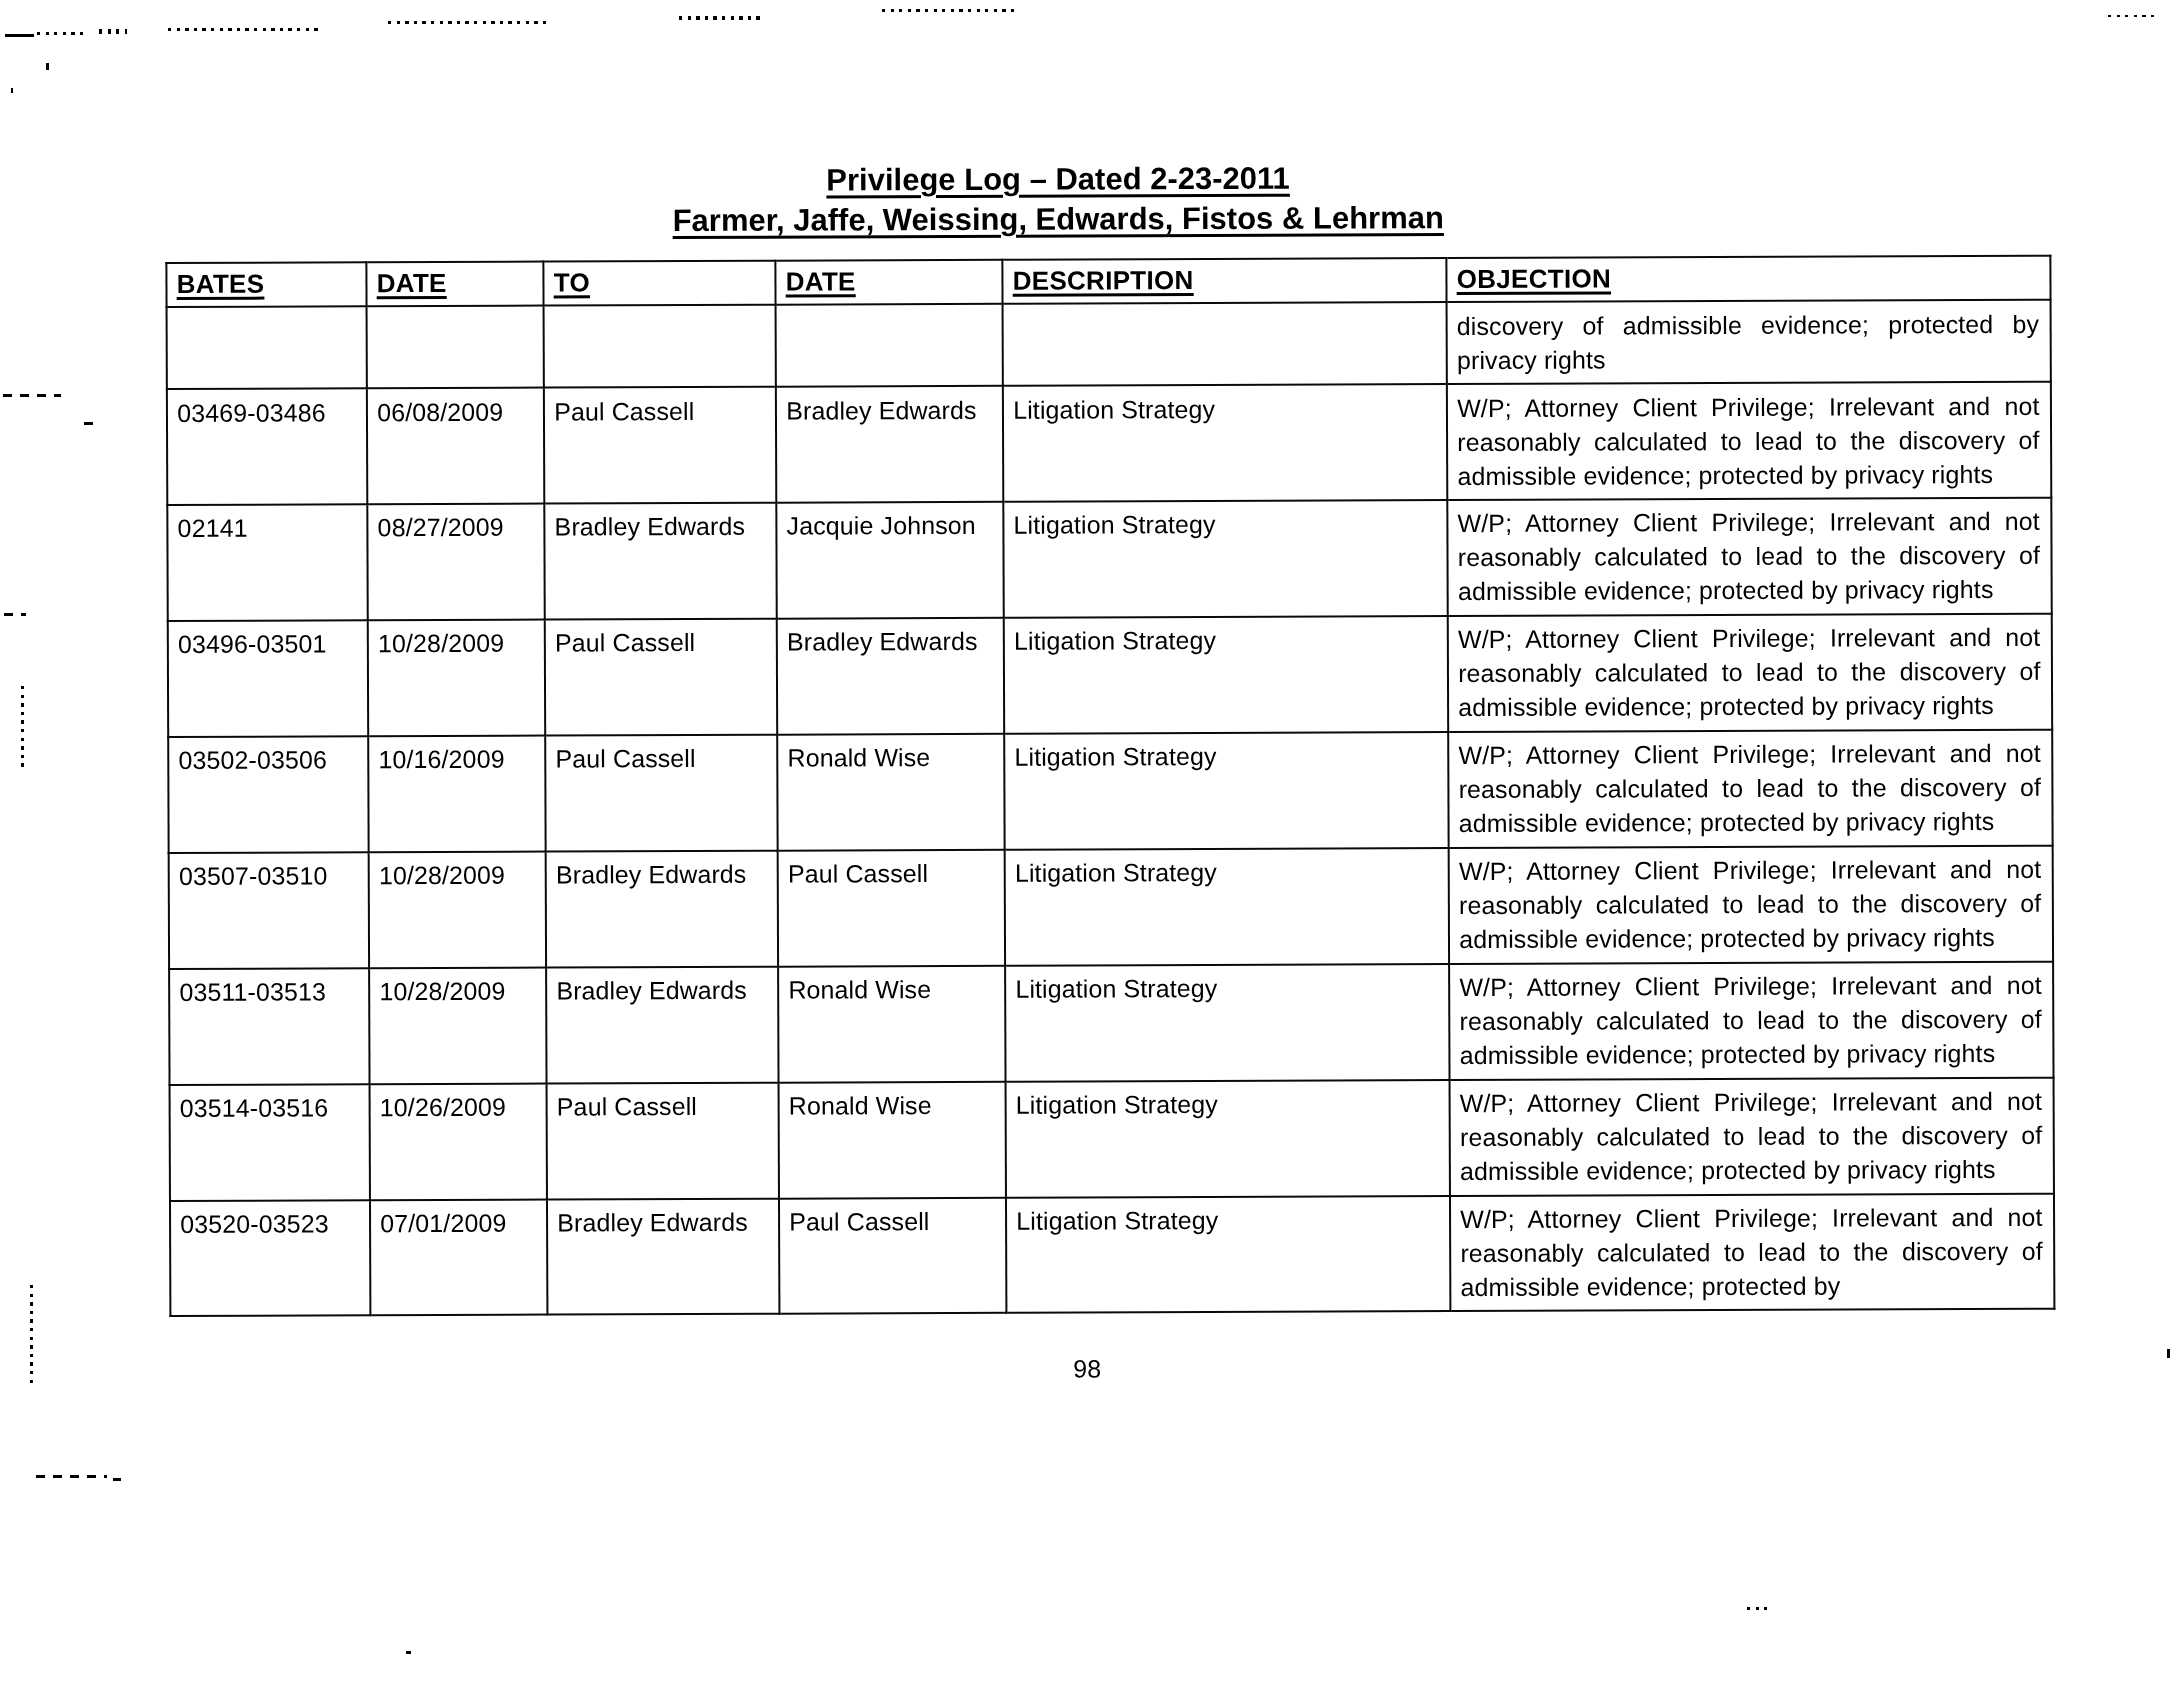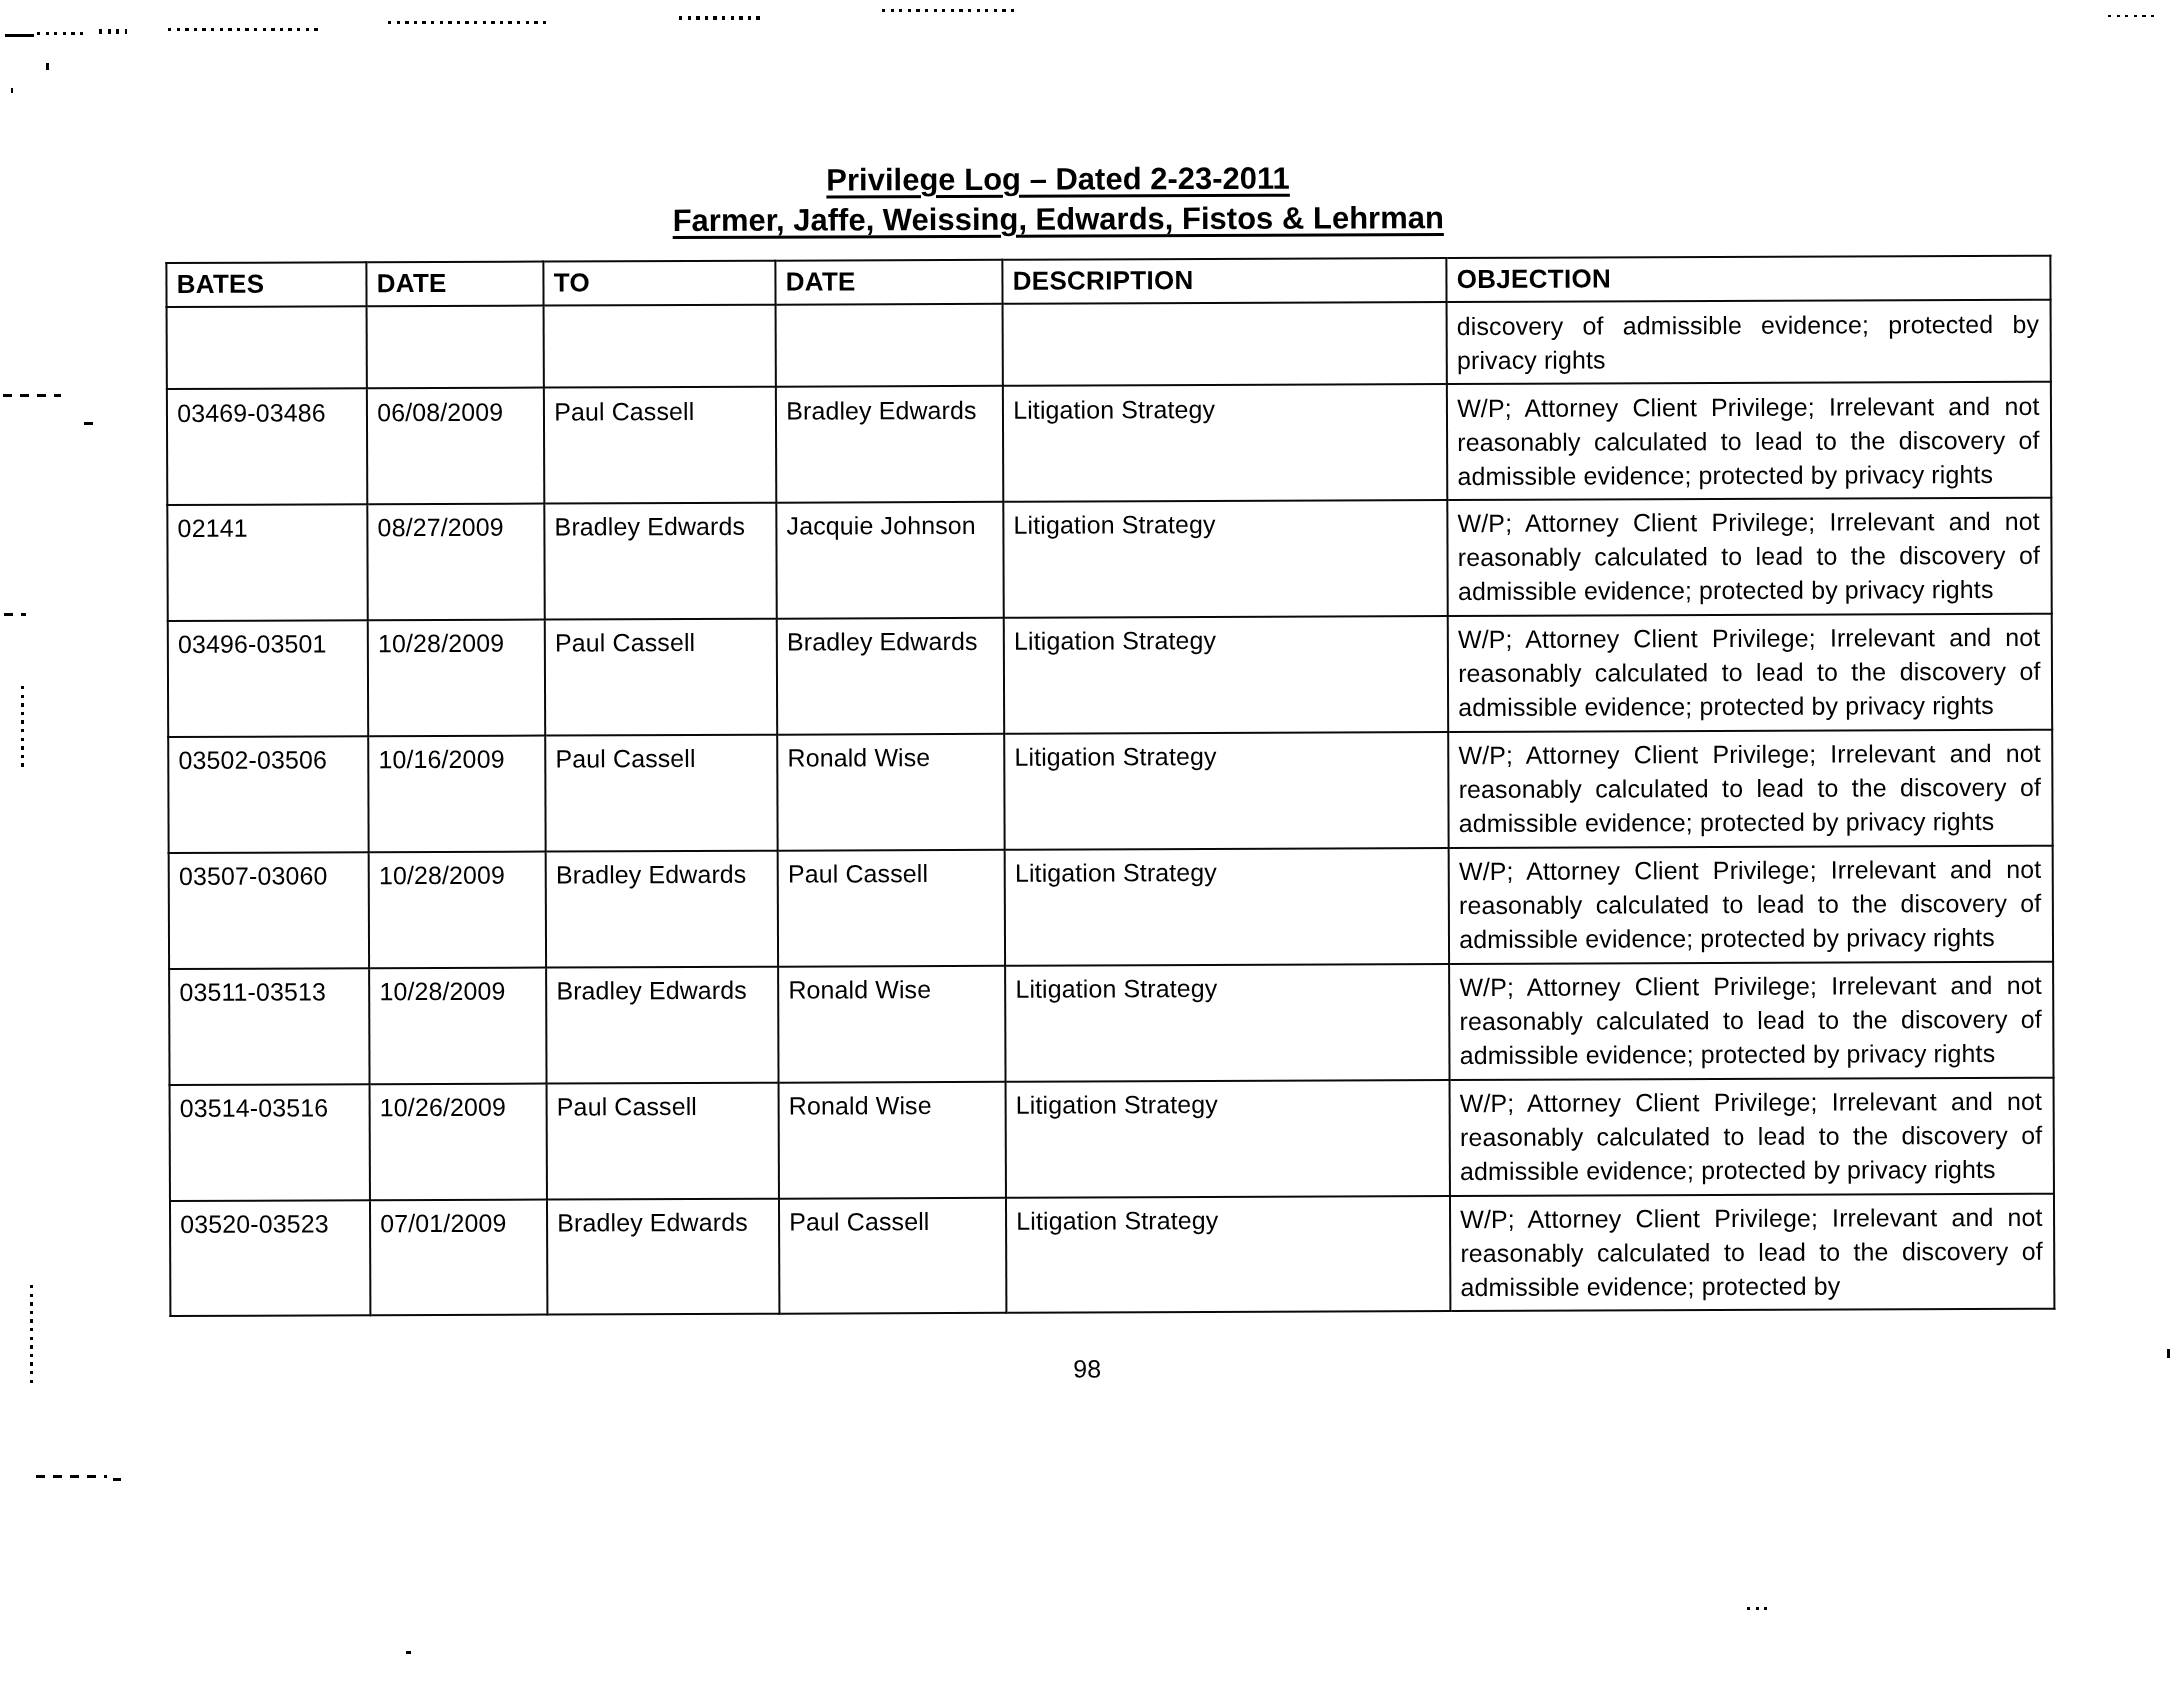--- a/index.html
+++ b/index.html
@@ -54,20 +54,21 @@
   }
   table.log th {
     font-size: 26px;
     font-weight: bold;
     text-align: left;
     vertical-align: middle;
     padding: 5.3px 9.2px 6.6px 9.2px;
     letter-spacing: 0.3px;
   }
   table.log th span {
+    text-decoration: underline;
     text-decoration-thickness: 2.6px;
     text-underline-offset: 4px;
   }
   table.log td {
     font-size: 25px;
     line-height: 34px;
     vertical-align: top;
     padding: 5.3px 10.5px 6.6px 9.2px;
     letter-spacing: 0.1px;
   }
@@ -175,21 +176,21 @@
           </tr>
           <tr>
             <td>03502-03506</td>
             <td>10/16/2009</td>
             <td>Paul Cassell</td>
             <td>Ronald Wise</td>
             <td>Litigation Strategy</td>
             <td class="just">W/P; Attorney Client Privilege; Irrelevant and not reasonably calculated to lead to the discovery of admissible evidence; protected by privacy rights</td>
           </tr>
           <tr>
-            <td>03507-03060</td>
+            <td>03507-03510</td>
             <td>10/28/2009</td>
             <td>Bradley Edwards</td>
             <td>Paul Cassell</td>
             <td>Litigation Strategy</td>
             <td class="just">W/P; Attorney Client Privilege; Irrelevant and not reasonably calculated to lead to the discovery of admissible evidence; protected by privacy rights</td>
           </tr>
           <tr>
             <td>03511-03513</td>
             <td>10/28/2009</td>
             <td>Bradley Edwards</td>

